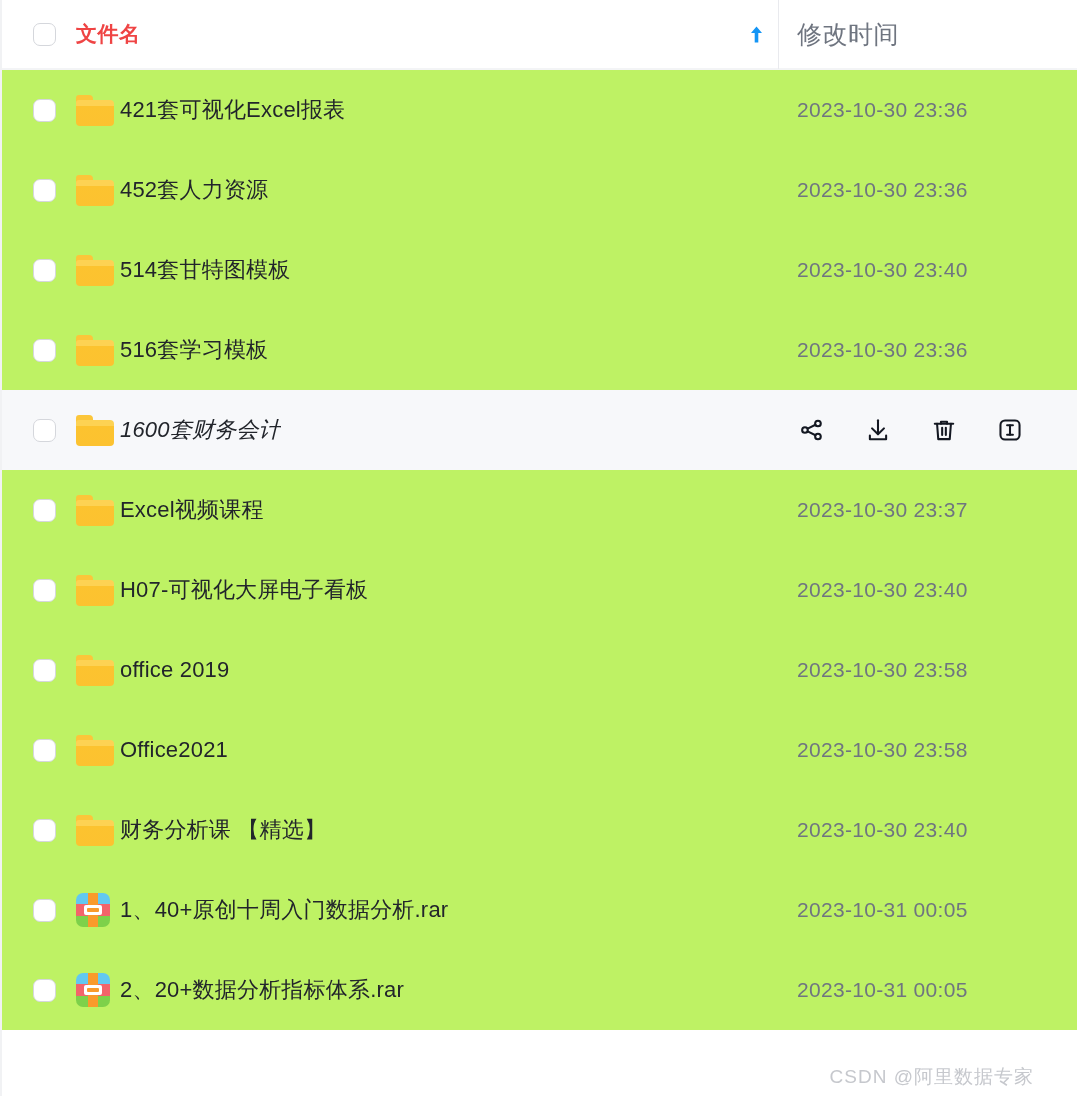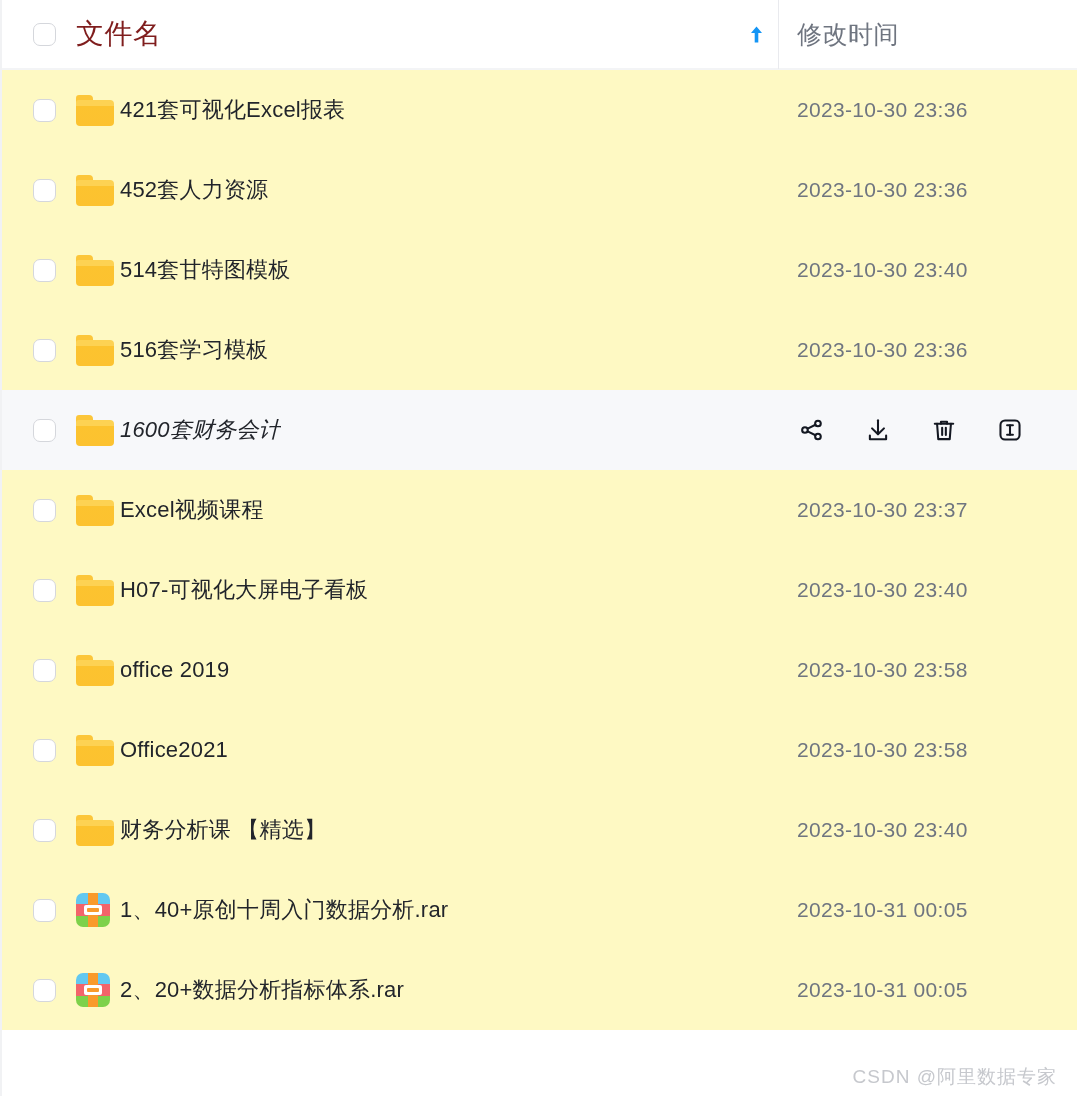--- a/index.html
+++ b/index.html
@@ -44,24 +44,25 @@
     width: 23px;
     height: 23px;
     border: 1.6px solid #d5d7dc;
     border-radius: 7px;
     background: #ffffff;
     display: block;
   }
 
   .header-title {
     flex: 1 1 auto;
-    font-size: 28px;
-    color: #7f1d1d;
+    font-size: 21px;
+    color: #ef4444;
     letter-spacing: 0.5px;
     margin-left: -6px;
+    font-weight: bold;
   }
 
   .sort-arrow {
     width: 44px;
     flex: 0 0 44px;
     display: flex;
     align-items: center;
     justify-content: center;
     color: #1495f5;
   }
@@ -82,21 +83,21 @@
   }
 
   
   .rows { position: relative; }
 
   .row {
     position: relative;
     height: 80px;
     display: flex;
     align-items: center;
-    background: #fef9c3;
+    background: #bef264;
   }
 
   .row.hovered { background: #f7f8fa; font-style: italic; }
 
   .row-name {
     flex: 1 1 auto;
     display: flex;
     align-items: center;
     min-width: 0;
     margin-left: -6px;
@@ -206,21 +207,21 @@
     cursor: pointer;
     background: none;
     border: none;
     color: #141822;
     padding: 0;
   }
 
   
   .watermark {
     position: absolute;
-    right: 20px;
+    right: 43px;
     bottom: 6px;
     font-size: 19px;
     color: #c6c8cd;
     letter-spacing: 1px;
     pointer-events: none;
     white-space: nowrap;
   }
 </style>
 </head>
 <body>

